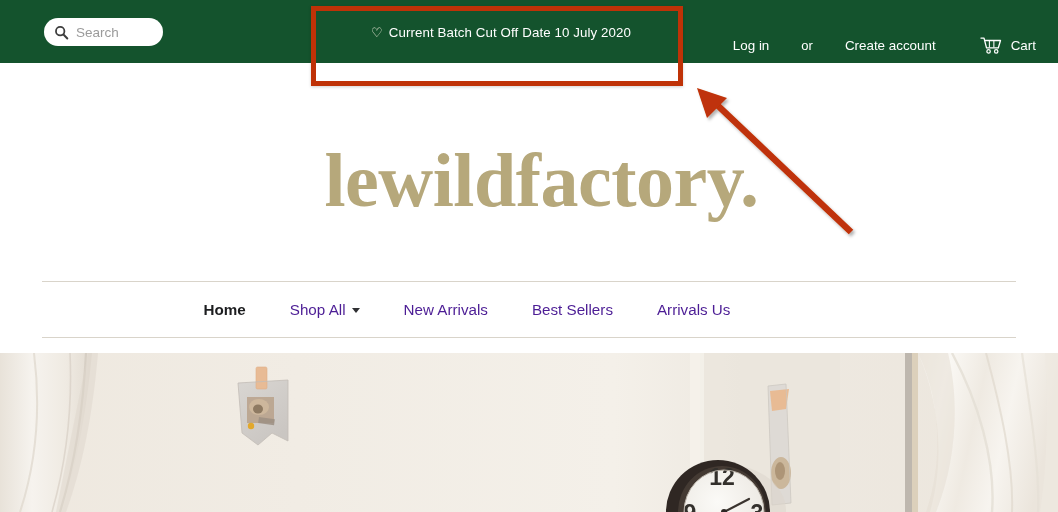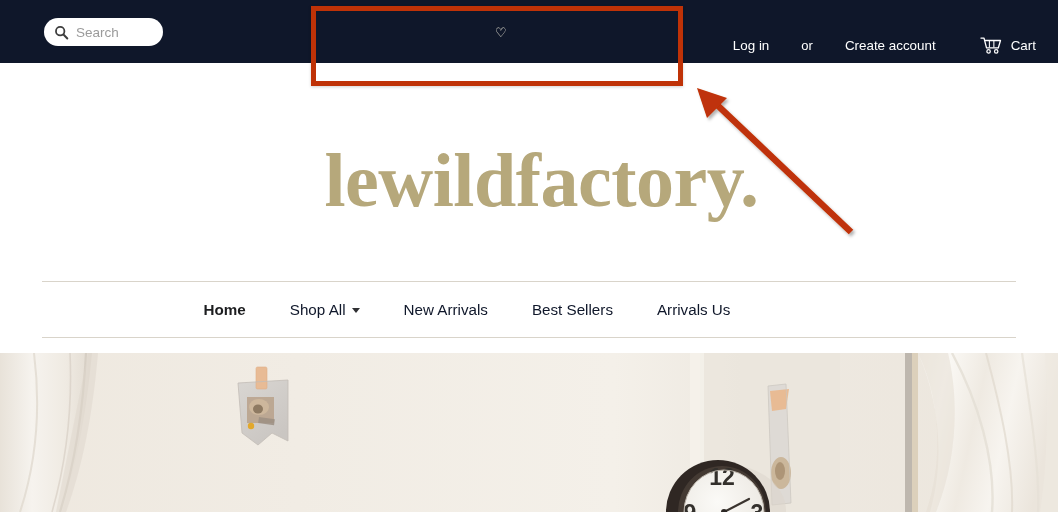--- a/index.html
+++ b/index.html
@@ -9,21 +9,21 @@
     overflow: hidden;
     background: #ffffff;
     font-family: "Liberation Sans", sans-serif;
   }
   .page { position: relative; width: 1058px; height: 512px; overflow: hidden; }
 
   
   .topbar {
     position: absolute; left: 0; top: 0;
     width: 1058px; height: 63px;
-    background: #0f172a;
+    background: #14532d;
   }
   .search-pill {
     position: absolute; left: 44px; top: 18px;
     width: 119px; height: 28px;
     background: #ffffff;
     border-radius: 14px;
     display: flex; align-items: center;
     padding-left: 10px;
   }
   .search-icon { width: 15px; height: 15px; flex: 0 0 15px; display: block; }
@@ -83,21 +83,21 @@
   }
   .rule-top { top: 281px; }
   .rule-bottom { top: 337px; }
   .nav {
     position: absolute; left: 0; top: 281px;
     width: 934px; height: 56px;
     display: flex; align-items: center; justify-content: center;
     gap: 0;
   }
   .nav-item {
-    color: #0f172a;
+    color: #4c1d95;
     font-size: 15.2px;
     text-decoration: none;
     padding: 0 22px;
     display: inline-flex; align-items: center; gap: 6px;
     white-space: nowrap;
   }
   .nav-item.active { font-weight: 700; color: #1d1e20; }
   .caret {
     display: inline-block;
     width: 0; height: 0;
@@ -141,20 +141,21 @@
     <div class="search-pill">
       <svg class="search-icon" viewBox="0 0 16 16">
         <circle cx="6.6" cy="6.6" r="4.5" fill="none" stroke="#3d3d3d" stroke-width="1.9"></circle>
         <line x1="10.1" y1="10.1" x2="14.2" y2="14.4" stroke="#3d3d3d" stroke-width="2.1" stroke-linecap="round"></line>
       </svg>
       <input class="search-input" type="text" placeholder="Search" style="">
     </div>
 
     <div class="promo">
       <span class="heart-icon">♡</span>
+      <span>Current Batch Cut Off Date 10 July 2020</span>
     </div>
 
     <div class="account-area">
       <a href="#" class="acct-link">Log in</a>
       <span class="acct-or">or</span>
       <a href="#" class="acct-link">Create account</a>
       <a href="#" class="cart-link">
         <svg class="cart-icon" viewBox="0 0 24 19">
           <path d="M0.8 1.2 H4.2 L7.0 12.2 H19.5" fill="none" stroke="#ffffff" stroke-width="1.5" stroke-linecap="round" stroke-linejoin="round"></path>
           <path d="M5.3 3.9 H22.6 L20.2 12.2" fill="none" stroke="#ffffff" stroke-width="1.5" stroke-linecap="round" stroke-linejoin="round"></path>

